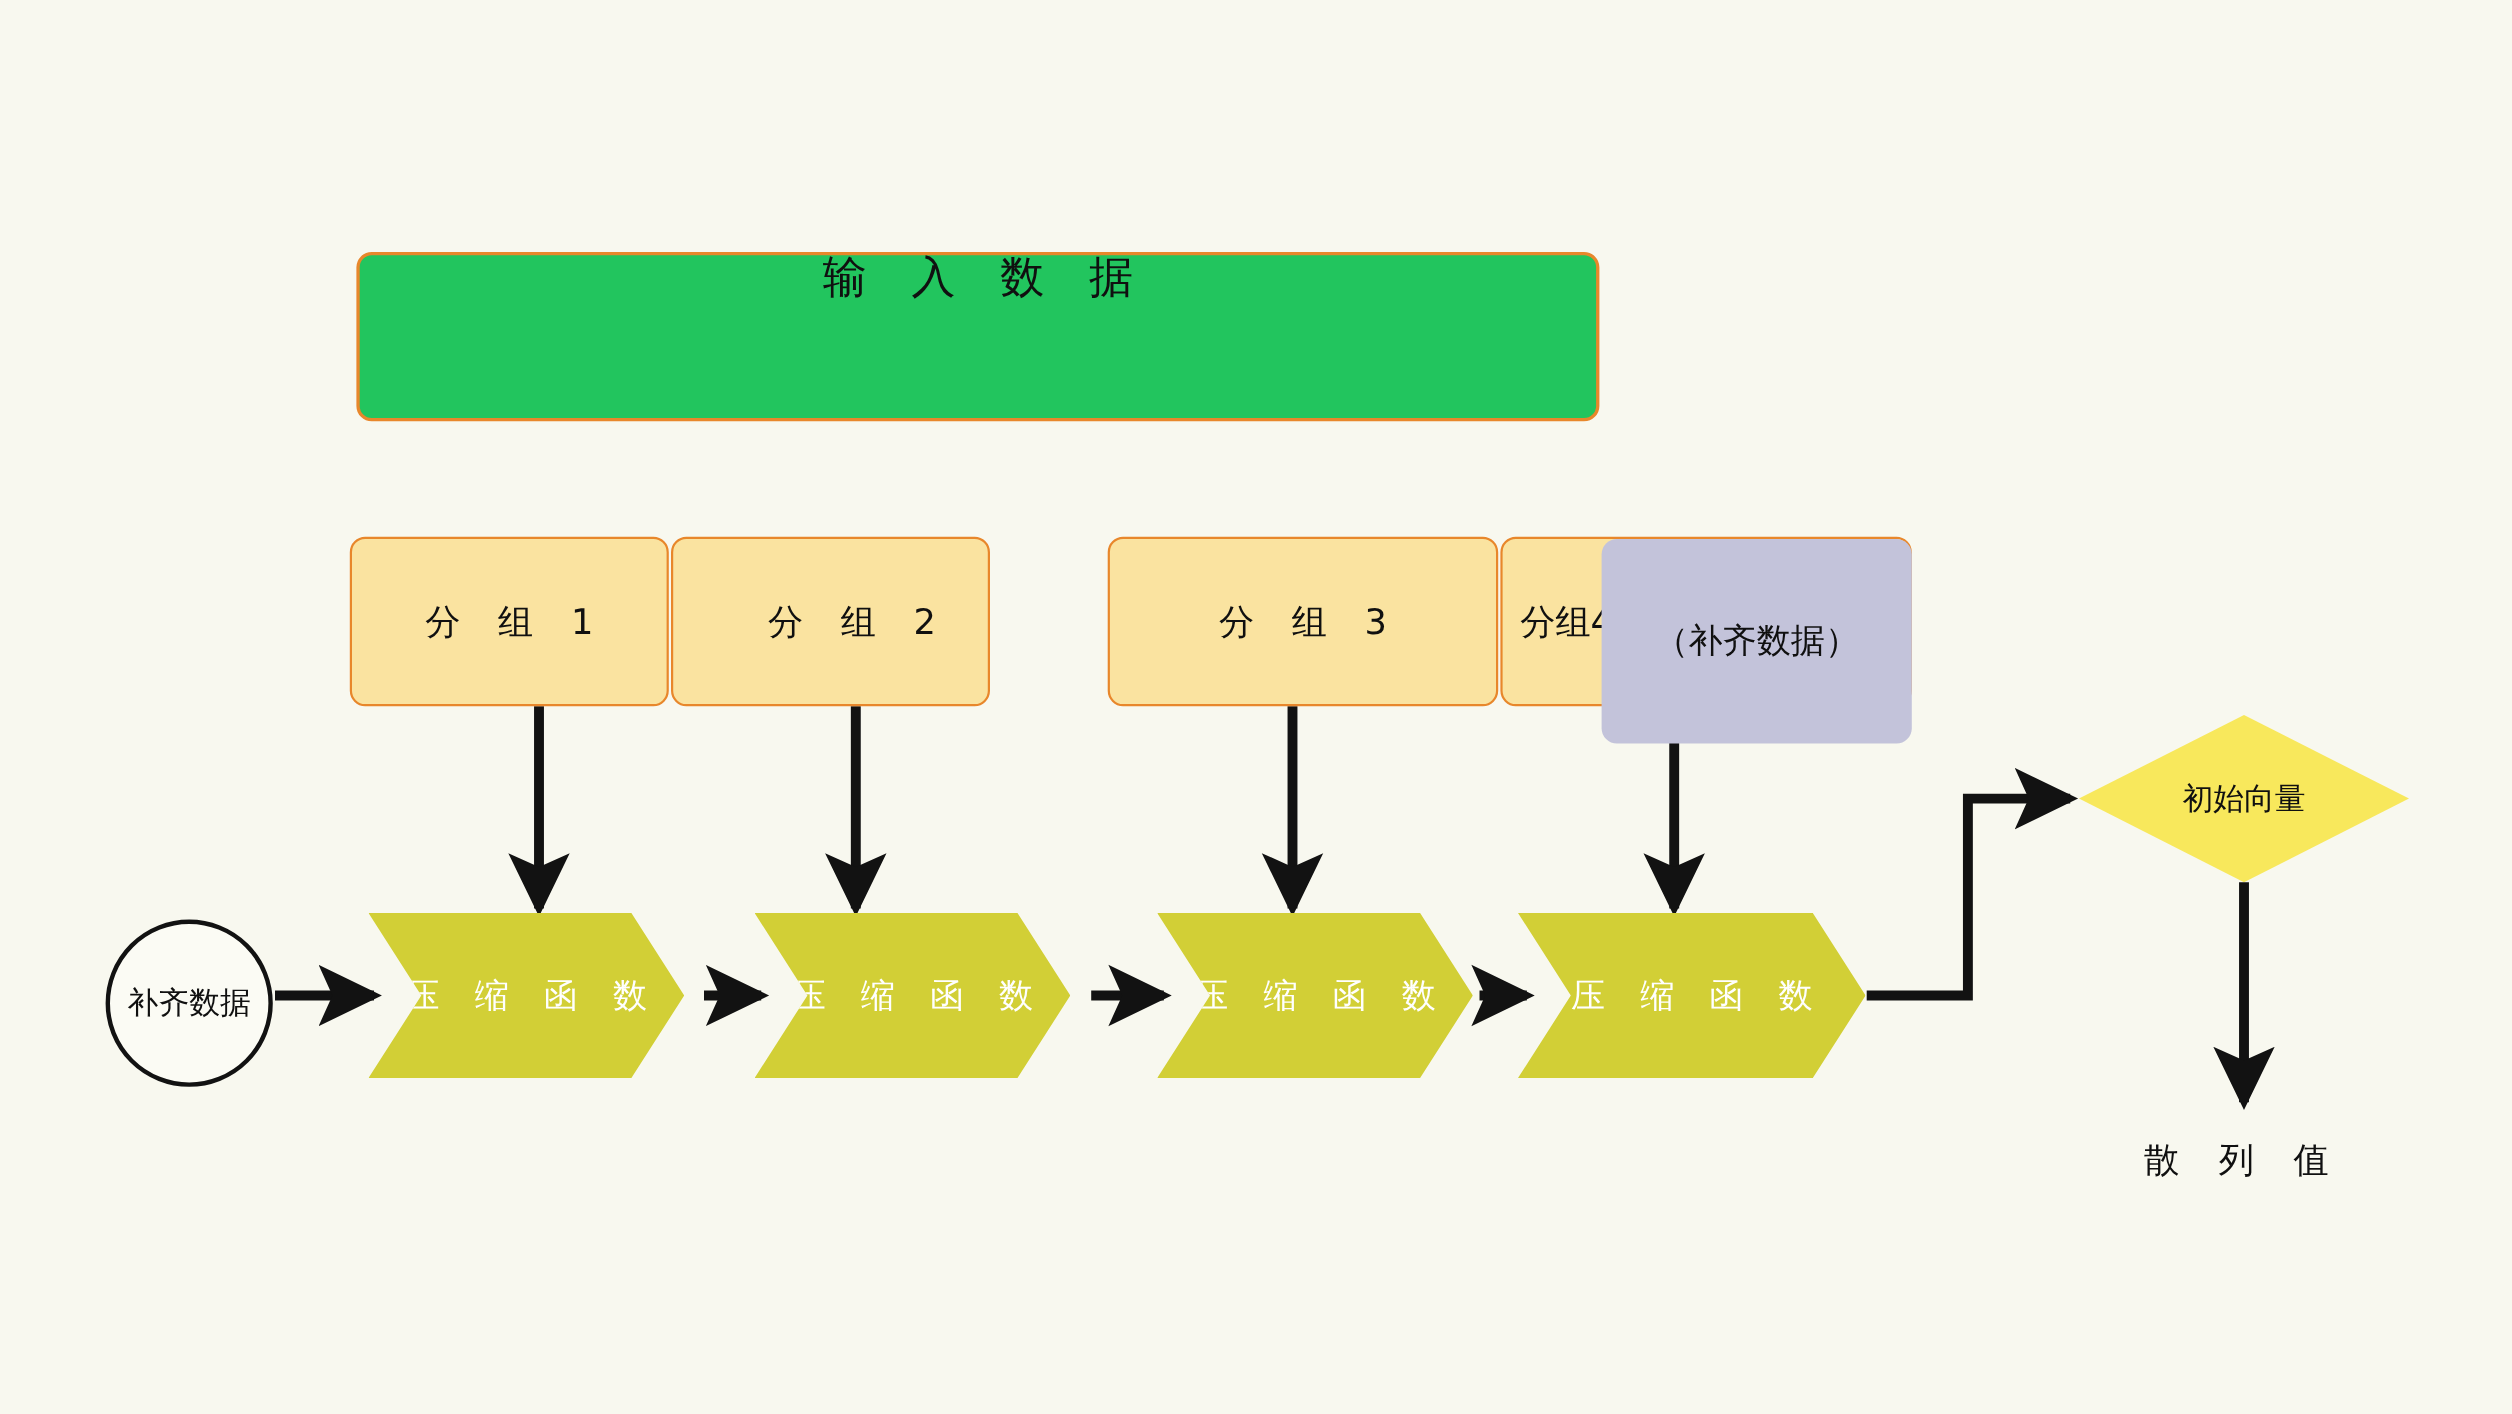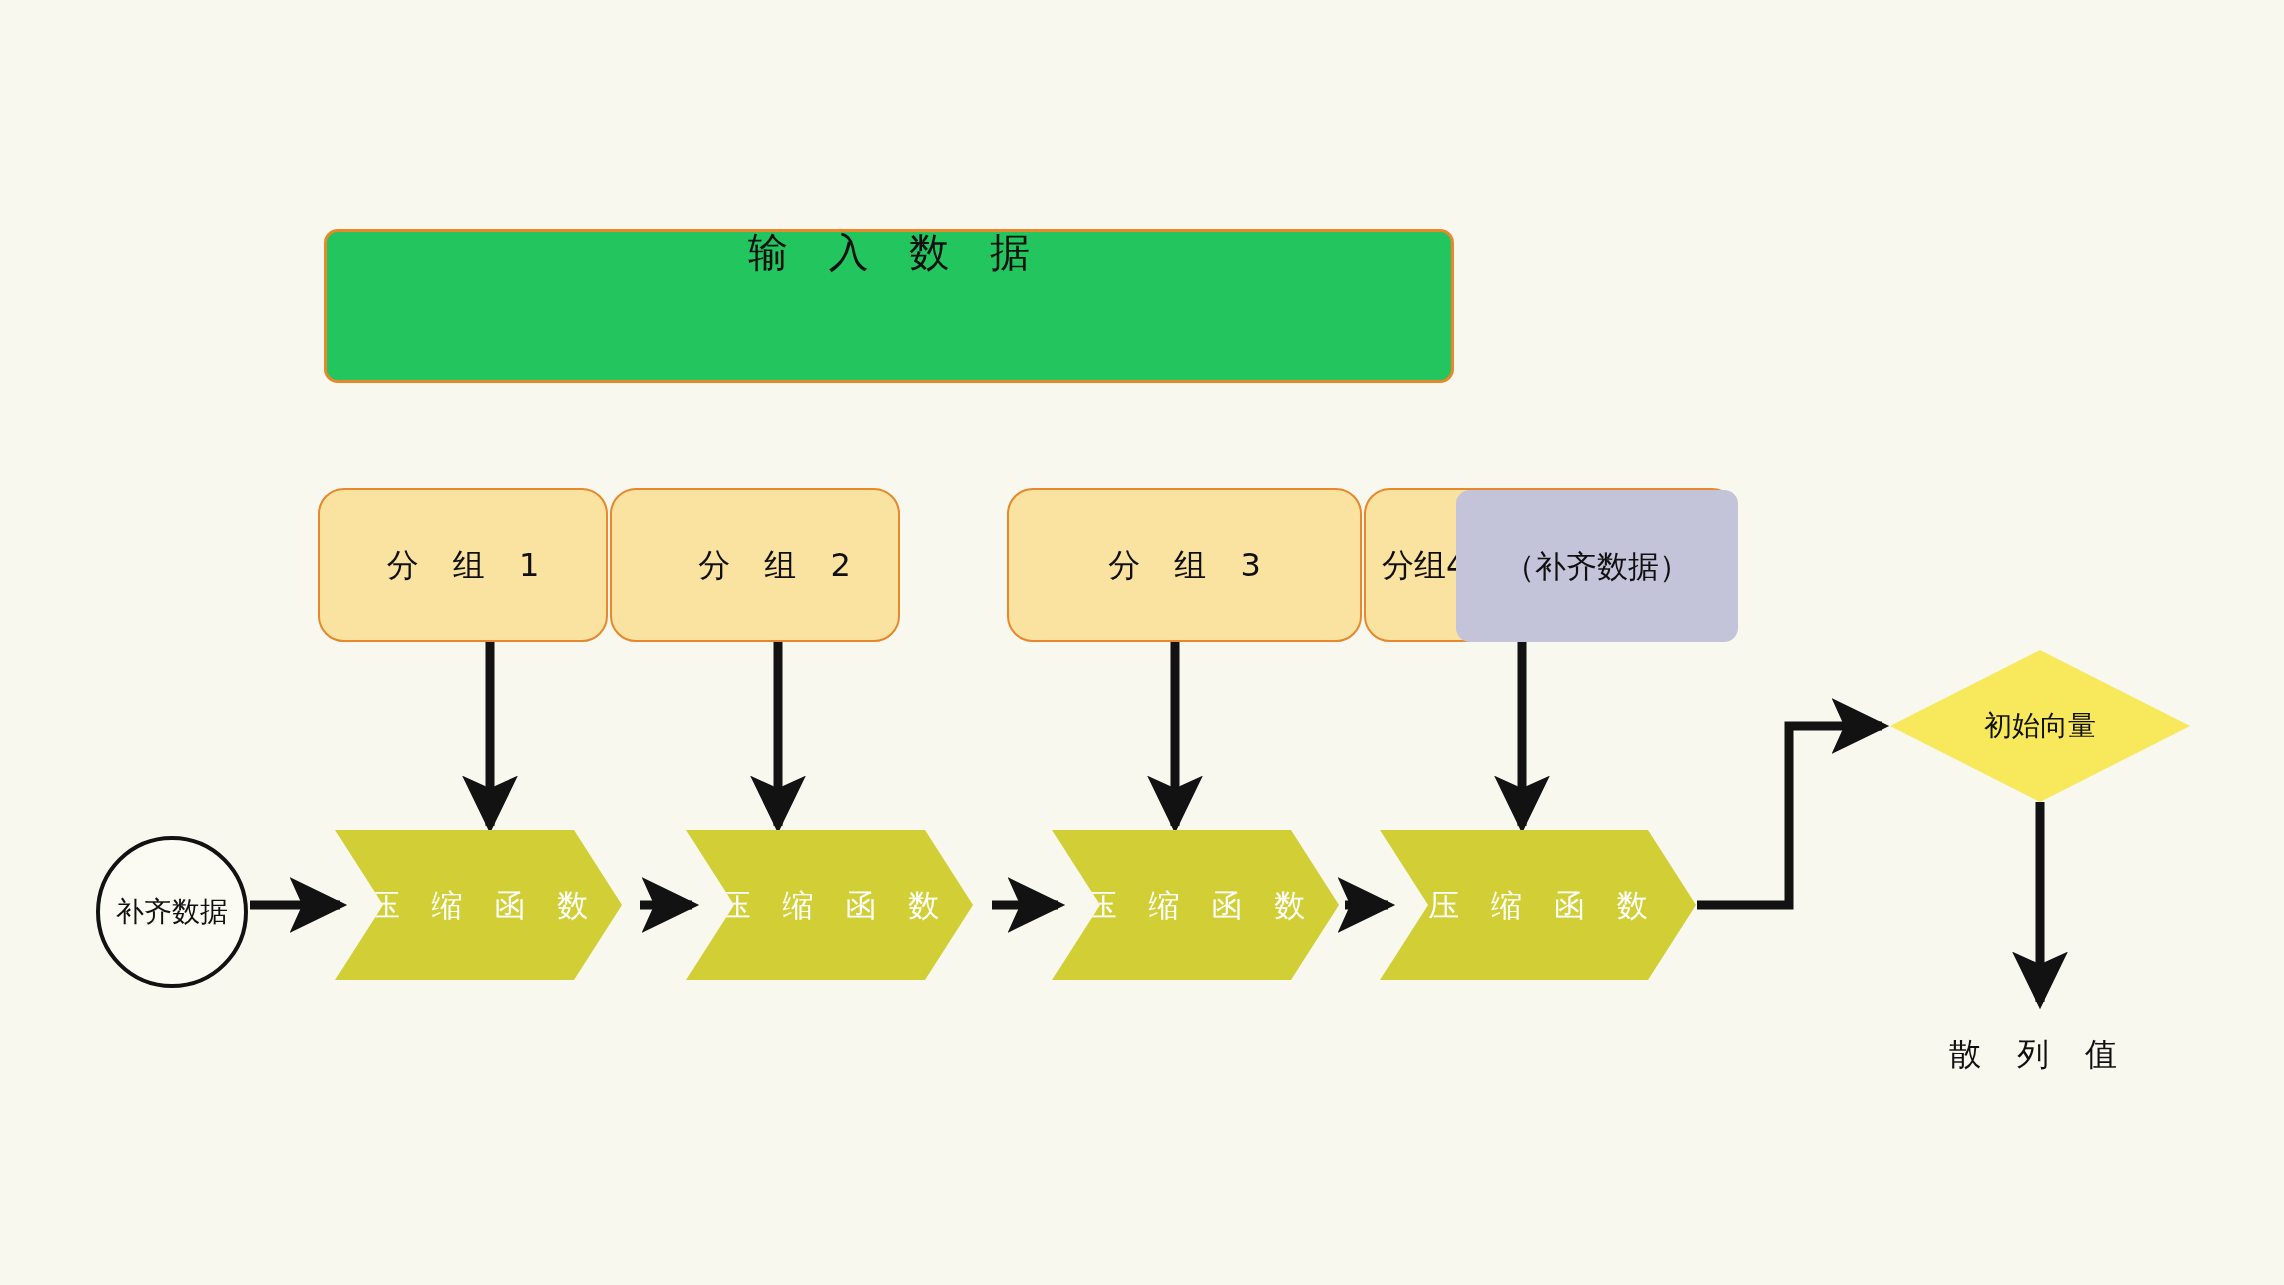--- a/index.html
+++ b/index.html
@@ -56,41 +56,41 @@
     text-indent: 14px;
   }
 
   
   .group-box {
     position: absolute;
     top: 488px;
     height: 154px;
     background: #fae3a0;
     border: 2.5px solid #e8872b;
-    border-radius: 26px;
+    border-radius: 14px;
     box-sizing: border-box;
     display: flex;
     align-items: center;
     justify-content: center;
   }
   .group-box .node-label {
     font-size: 32px;
     color: #101010;
   }
   .group-box.spaced .node-label {
     letter-spacing: 12px;
     text-indent: 12px;
   }
 
   .pad-box {
     position: absolute;
     left: 1456px;
     top: 490px;
     width: 282px;
-    height: 152px;
+    height: 186px;
     background: #c3c3da;
     border-radius: 14px;
     box-sizing: border-box;
     display: flex;
     align-items: center;
     justify-content: center;
   }
   .pad-box .node-label {
     font-size: 31px;
     color: #101010;

